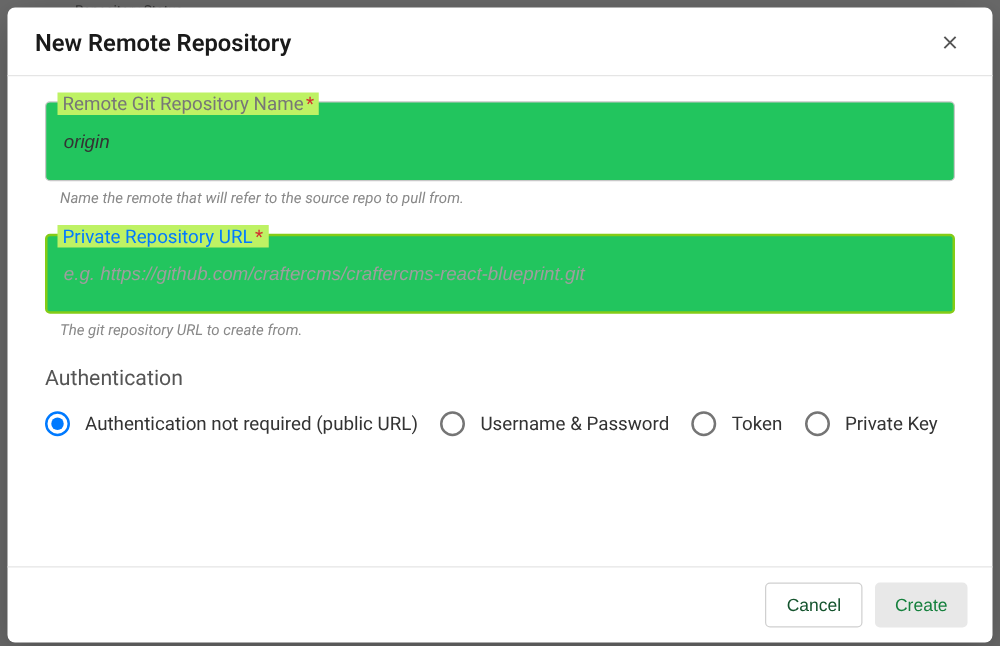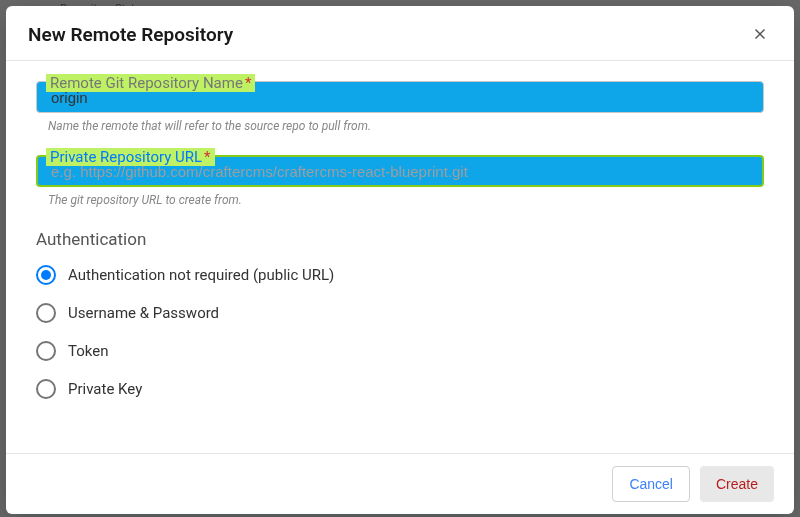--- a/index.html
+++ b/index.html
@@ -93,28 +93,29 @@
     }
     .field-label.focused {
       color: #007aff;
     }
     .field-label .req {
       color: #d32f2f;
       margin-left: 2px;
     }
     .text-input {
       width: 100%;
-      height: 32px;
+      height: 64px;
       border: 1px solid #c8c8c8;
       border-radius: 4px;
       padding: 0 14px;
       font-size: 15px;
       color: #333;
       outline: none;
-      background: #0ea5e9;
+      background: #22c55e;
+      font-style: italic;
     }
     .text-input.focused {
       border: 2px solid #84cc16;
       padding: 0 13px;
     }
     .text-input::placeholder {
       color: #9e9e9e;
     }
     .helper-text {
       font-size: 12px;
@@ -122,21 +123,21 @@
       margin: 6px 0 22px 12px;
       font-style: italic;
     }
     .auth-heading {
       font-size: 17px;
       color: #555;
       margin-bottom: 16px;
     }
     .radio-group {
       display: flex;
-      flex-direction: column;
+      flex-direction: row;
       gap: 18px;
     }
     .radio-option {
       display: flex;
       align-items: center;
       gap: 12px;
       cursor: pointer;
     }
     .radio-circle {
       width: 20px;
@@ -176,25 +177,25 @@
       font-weight: 500;
       cursor: pointer;
       border: none;
       display: flex;
       align-items: center;
       justify-content: center;
     }
     .btn-secondary {
       background: #fff;
       border: 1px solid #d0d0d0;
-      color: #3b82f6;
+      color: #14532d;
     }
     .btn-primary {
       background: #e8e8e8;
-      color: #b91c1c;
+      color: #15803d;
       cursor: not-allowed;
       text-align: right;
     }
   </style>
 </head>
 <body>
 
 <div class="backdrop">
   <span class="backdrop-text">Repository Status</span>
 </div>

